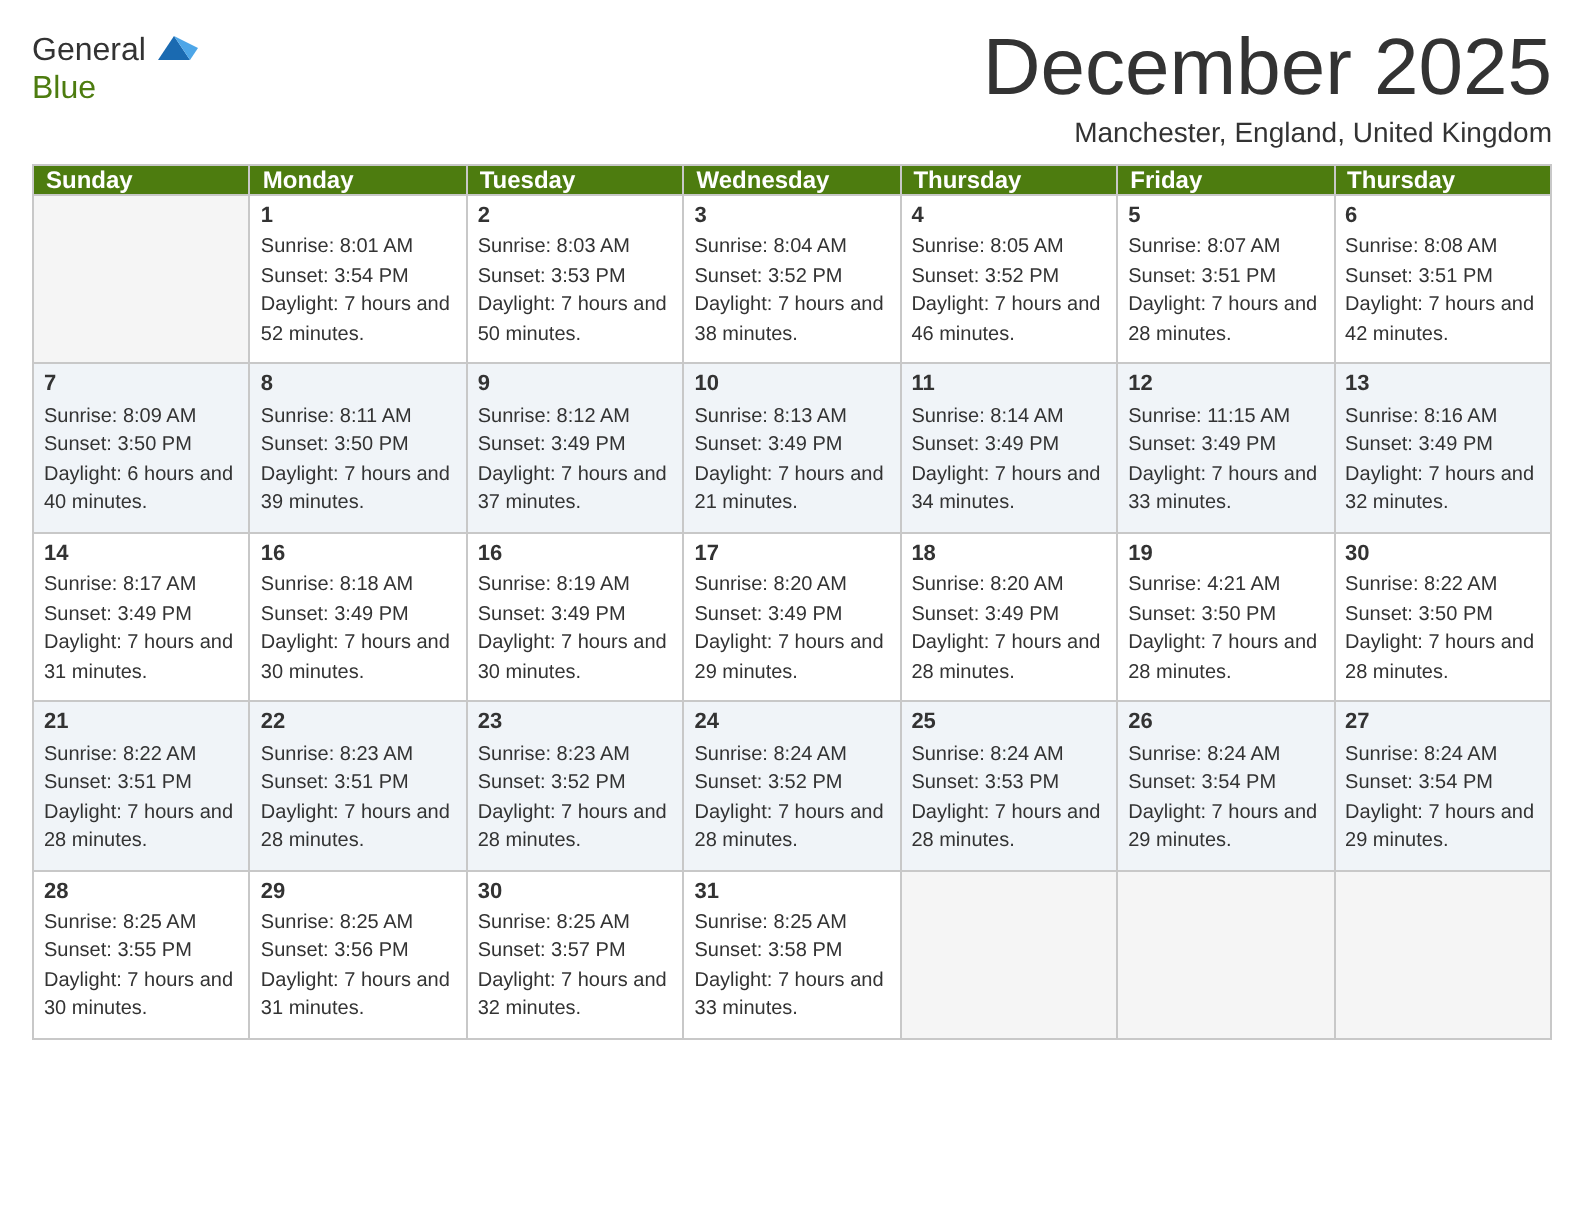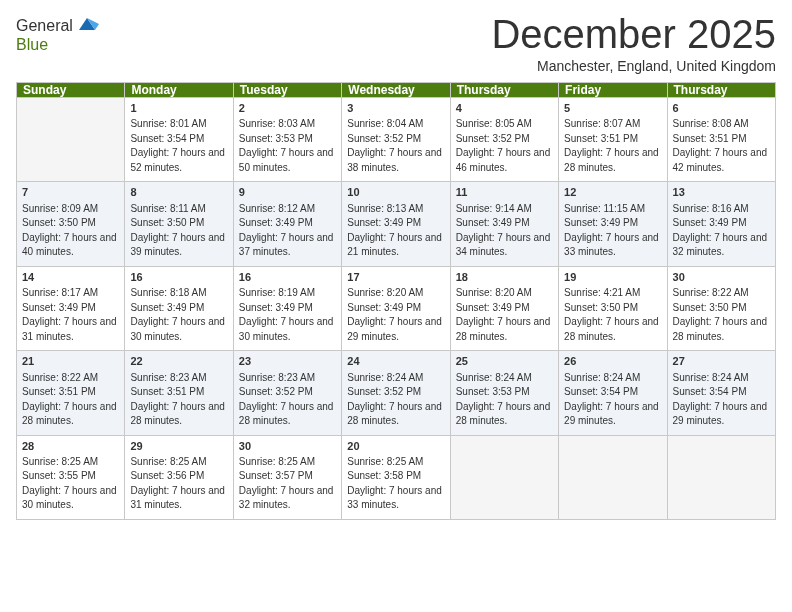--- a/index.html
+++ b/index.html
@@ -179,21 +179,21 @@
           <span>Daylight: 7 hours and 42 minutes.</span>
         </div>
       </td>
         </tr>
         <tr class="row-alt">
           <td>
         <span class="day-num">7</span>
         <div class="day-info">
           <span>Sunrise: 8:09 AM</span><br>
           <span>Sunset: 3:50 PM</span><br>
-          <span>Daylight: 7 hours and 40 minutes.</span>
+          <span>Daylight: 6 hours and 40 minutes.</span>
         </div>
       </td>
           <td>
         <span class="day-num">8</span>
         <div class="day-info">
           <span>Sunrise: 8:11 AM</span><br>
           <span>Sunset: 3:50 PM</span><br>
           <span>Daylight: 7 hours and 39 minutes.</span>
         </div>
       </td>
@@ -209,21 +209,21 @@
         <span class="day-num">10</span>
         <div class="day-info">
           <span>Sunrise: 8:13 AM</span><br>
           <span>Sunset: 3:49 PM</span><br>
           <span>Daylight: 7 hours and 21 minutes.</span>
         </div>
       </td>
           <td>
         <span class="day-num">11</span>
         <div class="day-info">
-          <span>Sunrise: 9:14 AM</span><br>
+          <span>Sunrise: 8:14 AM</span><br>
           <span>Sunset: 3:49 PM</span><br>
           <span>Daylight: 7 hours and 34 minutes.</span>
         </div>
       </td>
           <td>
         <span class="day-num">12</span>
         <div class="day-info">
           <span>Sunrise: 11:15 AM</span><br>
           <span>Sunset: 3:49 PM</span><br>
           <span>Daylight: 7 hours and 33 minutes.</span>
@@ -373,21 +373,21 @@
       </td>
           <td>
         <span class="day-num">30</span>
         <div class="day-info">
           <span>Sunrise: 8:25 AM</span><br>
           <span>Sunset: 3:57 PM</span><br>
           <span>Daylight: 7 hours and 32 minutes.</span>
         </div>
       </td>
           <td>
-        <span class="day-num">20</span>
+        <span class="day-num">31</span>
         <div class="day-info">
           <span>Sunrise: 8:25 AM</span><br>
           <span>Sunset: 3:58 PM</span><br>
           <span>Daylight: 7 hours and 33 minutes.</span>
         </div>
       </td>
           <td class="empty"></td>
           <td class="empty"></td>
           <td class="empty"></td>
         </tr>

